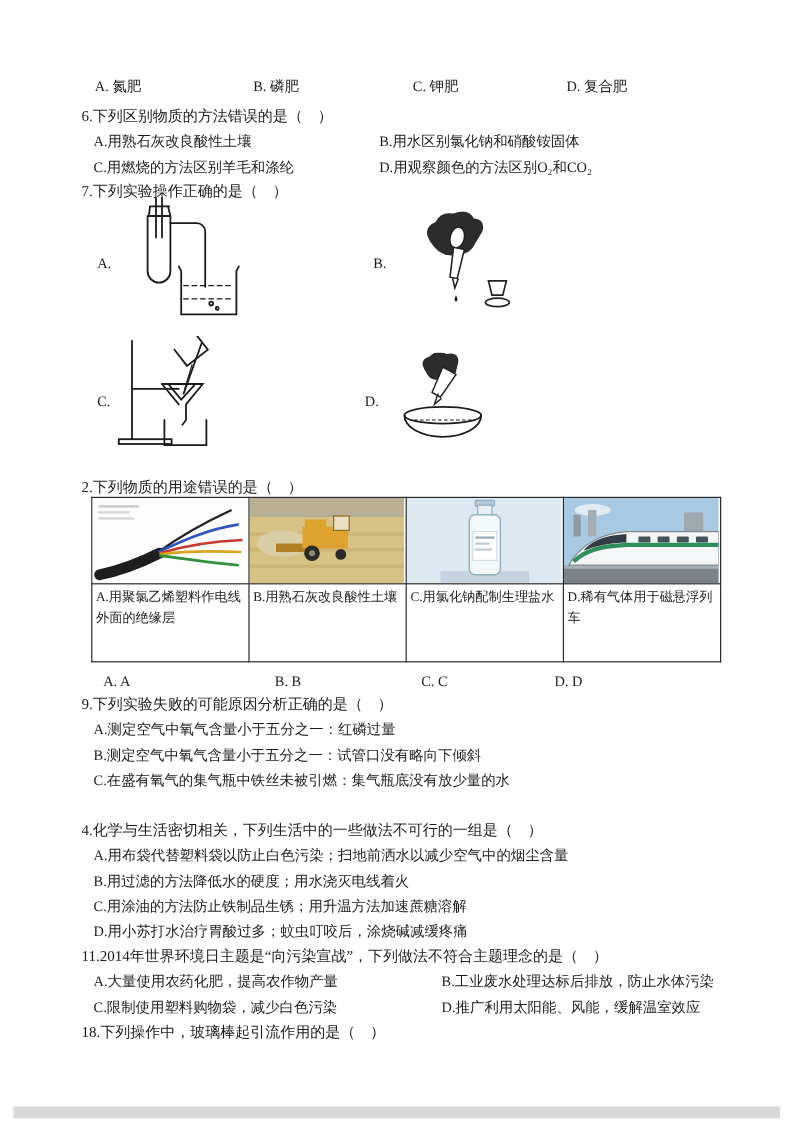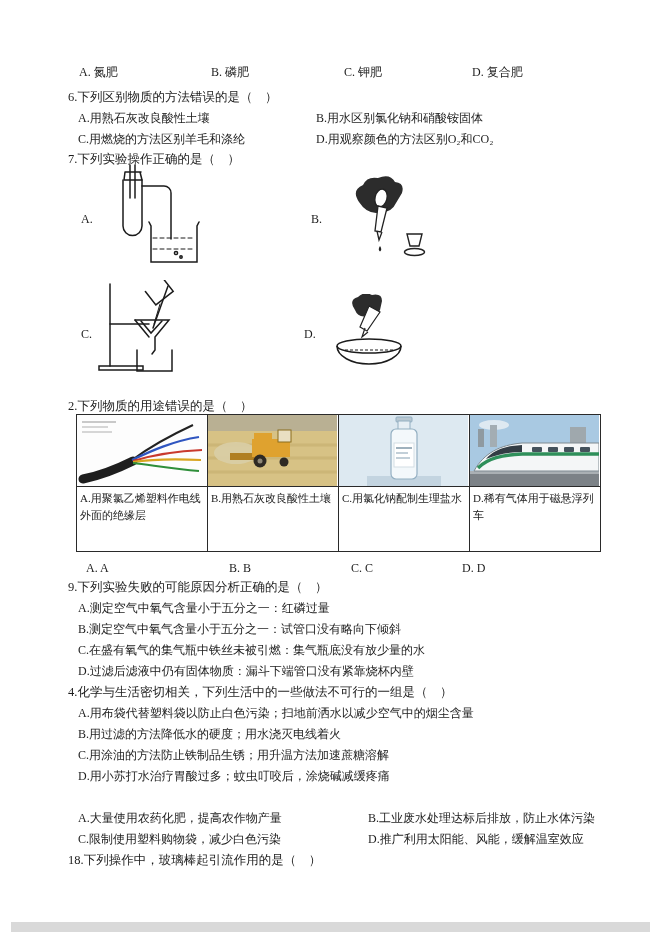--- a/index.html
+++ b/index.html
@@ -195,28 +195,28 @@
 
   <span class="abs opt" style="left:75px;top:561px">A. A</span>
   <span class="abs opt" style="left:218px;top:561px">B. B</span>
   <span class="abs opt" style="left:340px;top:561px">C. C</span>
   <span class="abs opt" style="left:451px;top:561px">D. D</span>
 
   <span class="abs q-title" style="left:57px;top:579px">9.下列实验失败的可能原因分析正确的是（　）</span>
   <span class="abs opt" style="left:67px;top:600px">A.测定空气中氧气含量小于五分之一：红磷过量</span>
   <span class="abs opt" style="left:67px;top:621px">B.测定空气中氧气含量小于五分之一：试管口没有略向下倾斜</span>
   <span class="abs opt" style="left:67px;top:642px">C.在盛有氧气的集气瓶中铁丝未被引燃：集气瓶底没有放少量的水</span>
-  <span class="abs opt" style="left:67px;top:663px">D.过滤后滤液中仍有固体物质：漏斗下端管口没有紧靠烧杯内壁</span>
 
   <span class="abs q-title" style="left:57px;top:684px">4.化学与生活密切相关，下列生活中的一些做法不可行的一组是（　）</span>
   <span class="abs opt" style="left:67px;top:705px">A.用布袋代替塑料袋以防止白色污染；扫地前洒水以减少空气中的烟尘含量</span>
   <span class="abs opt" style="left:67px;top:726px">B.用过滤的方法降低水的硬度；用水浇灭电线着火</span>
   <span class="abs opt" style="left:67px;top:747px">C.用涂油的方法防止铁制品生锈；用升温方法加速蔗糖溶解</span>
   <span class="abs opt" style="left:67px;top:768px">D.用小苏打水治疗胃酸过多；蚊虫叮咬后，涂烧碱减缓疼痛</span>
 
+  <span class="abs q-title" style="left:57px;top:789px">11.2014年世界环境日主题是“向污染宣战”，下列做法不符合主题理念的是（　）</span>
   <span class="abs opt" style="left:67px;top:810px">A.大量使用农药化肥，提高农作物产量</span>
   <span class="abs opt" style="left:357px;top:810px">B.工业废水处理达标后排放，防止水体污染</span>
   <span class="abs opt" style="left:67px;top:831px">C.限制使用塑料购物袋，减少白色污染</span>
   <span class="abs opt" style="left:357px;top:831px">D.推广利用太阳能、风能，缓解温室效应</span>
 
   <span class="abs q-title" style="left:57px;top:852px">18.下列操作中，玻璃棒起引流作用的是（　）</span>
 
   <div class="bottom-strip"></div>
 </div>
 

